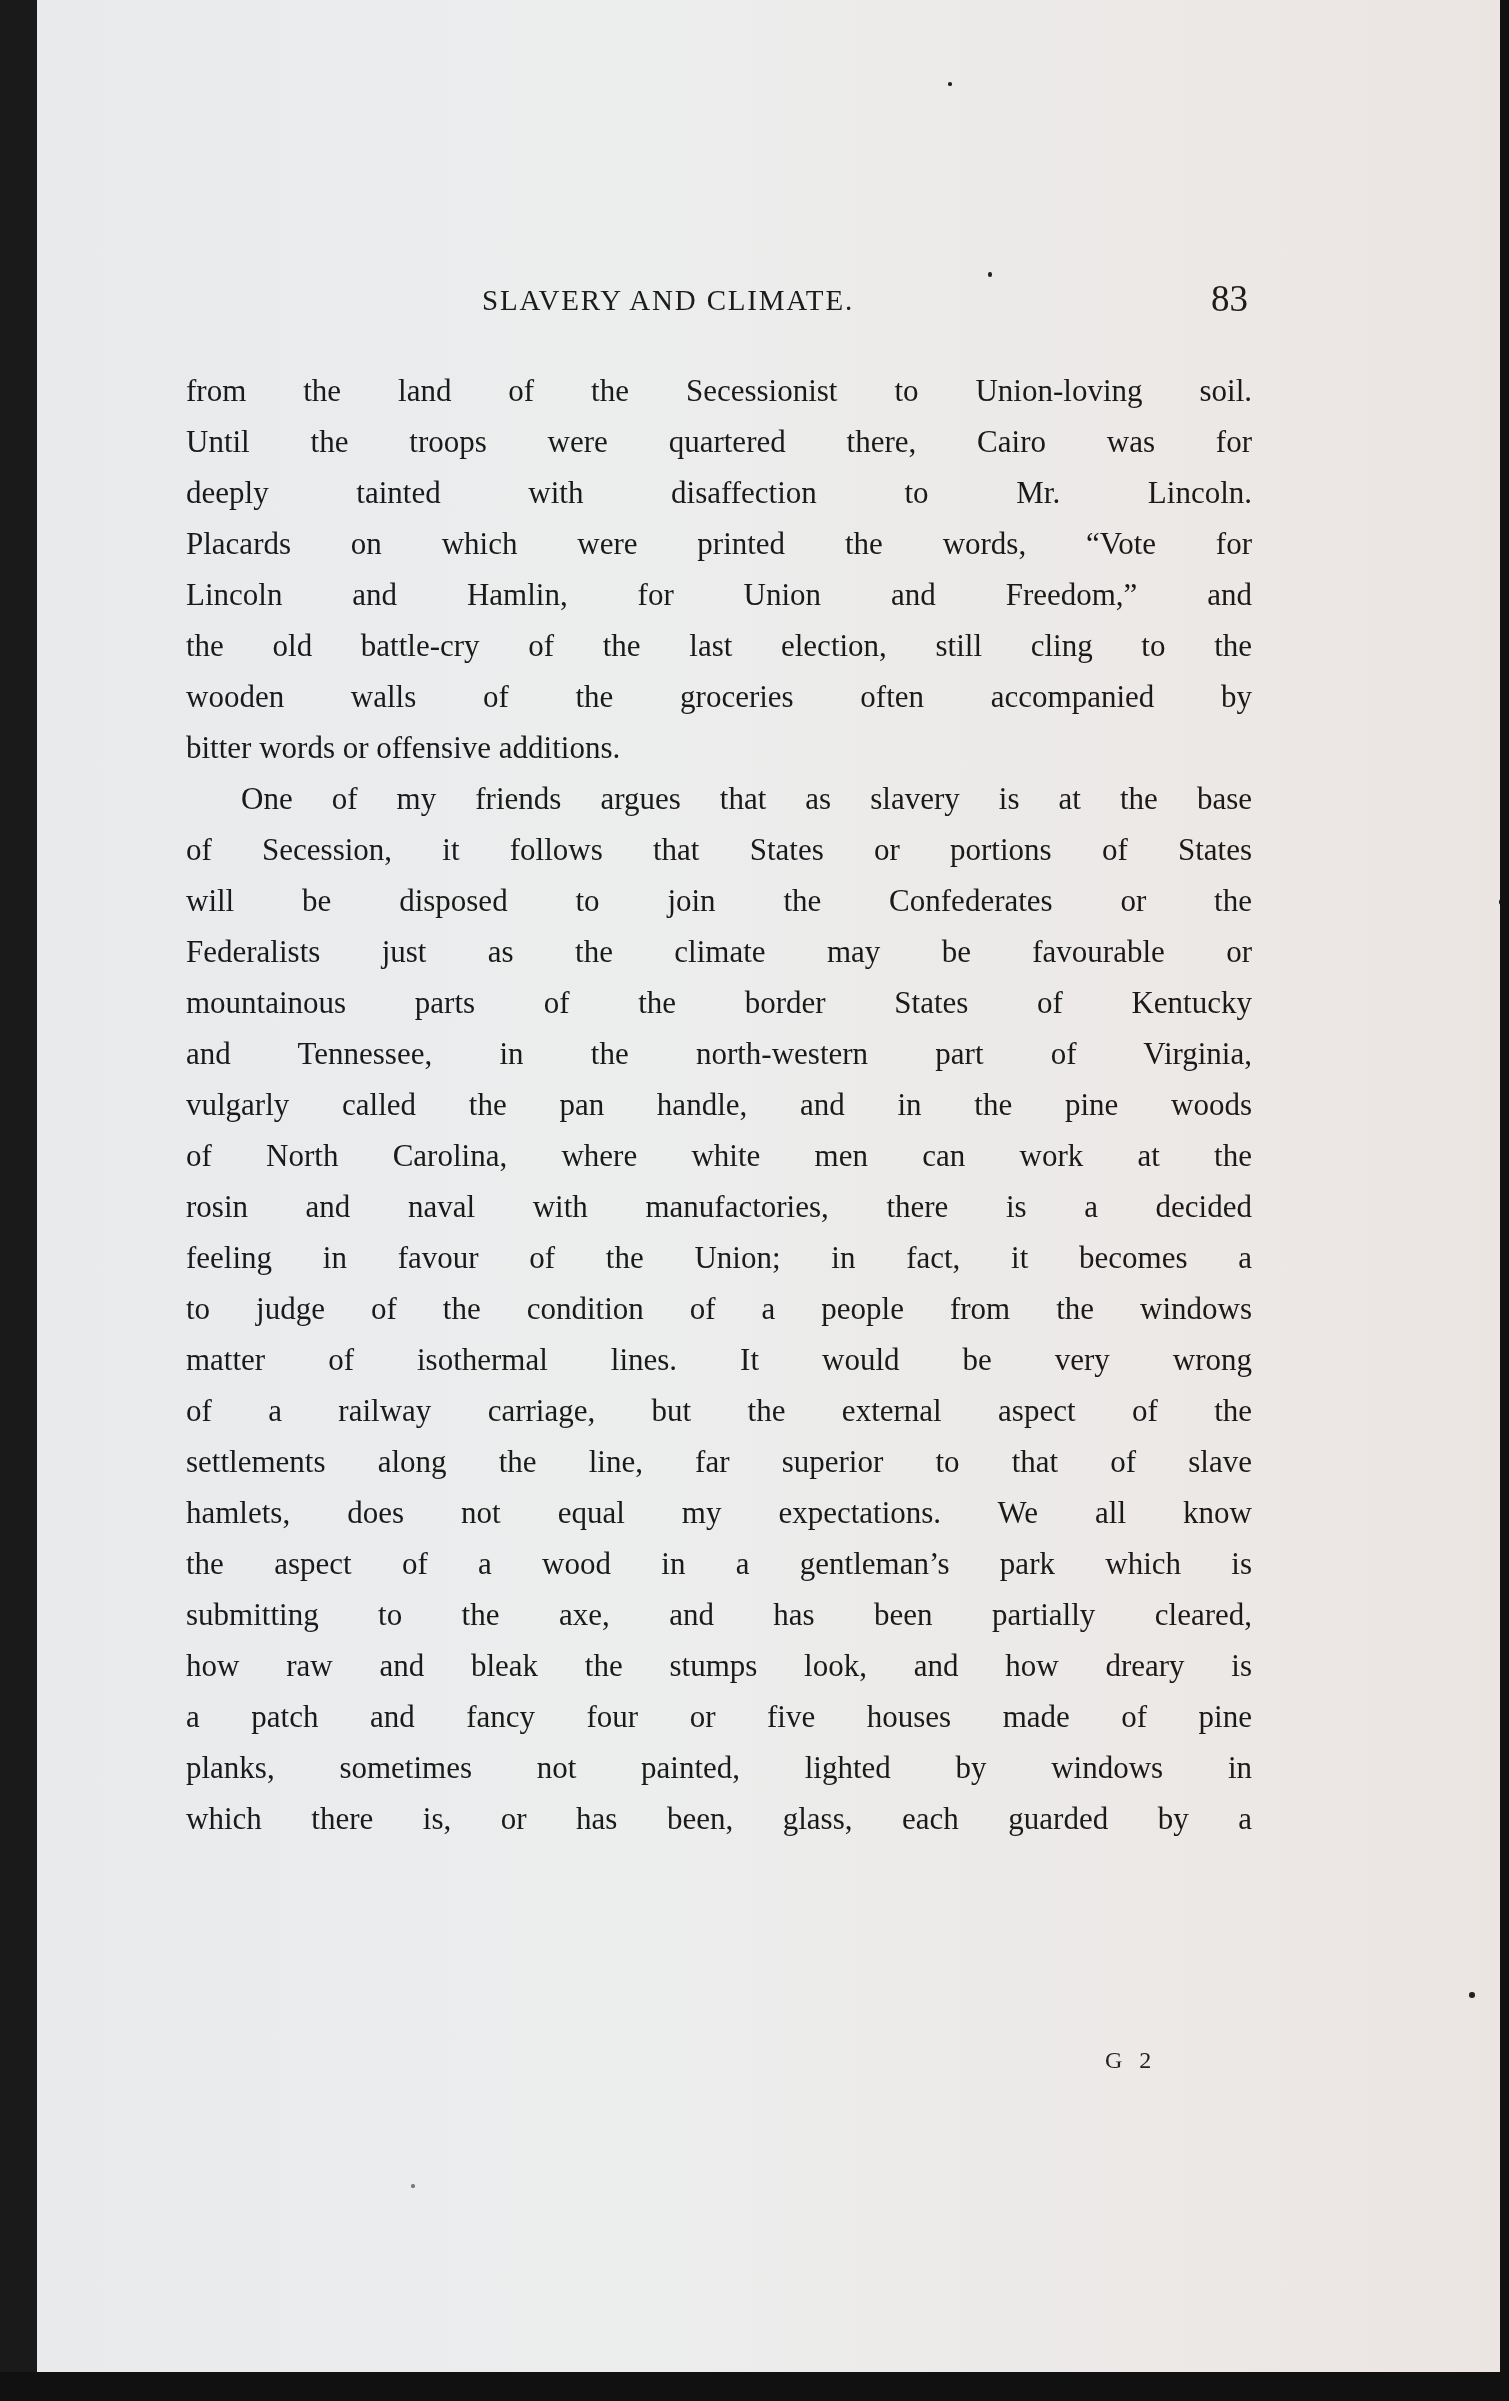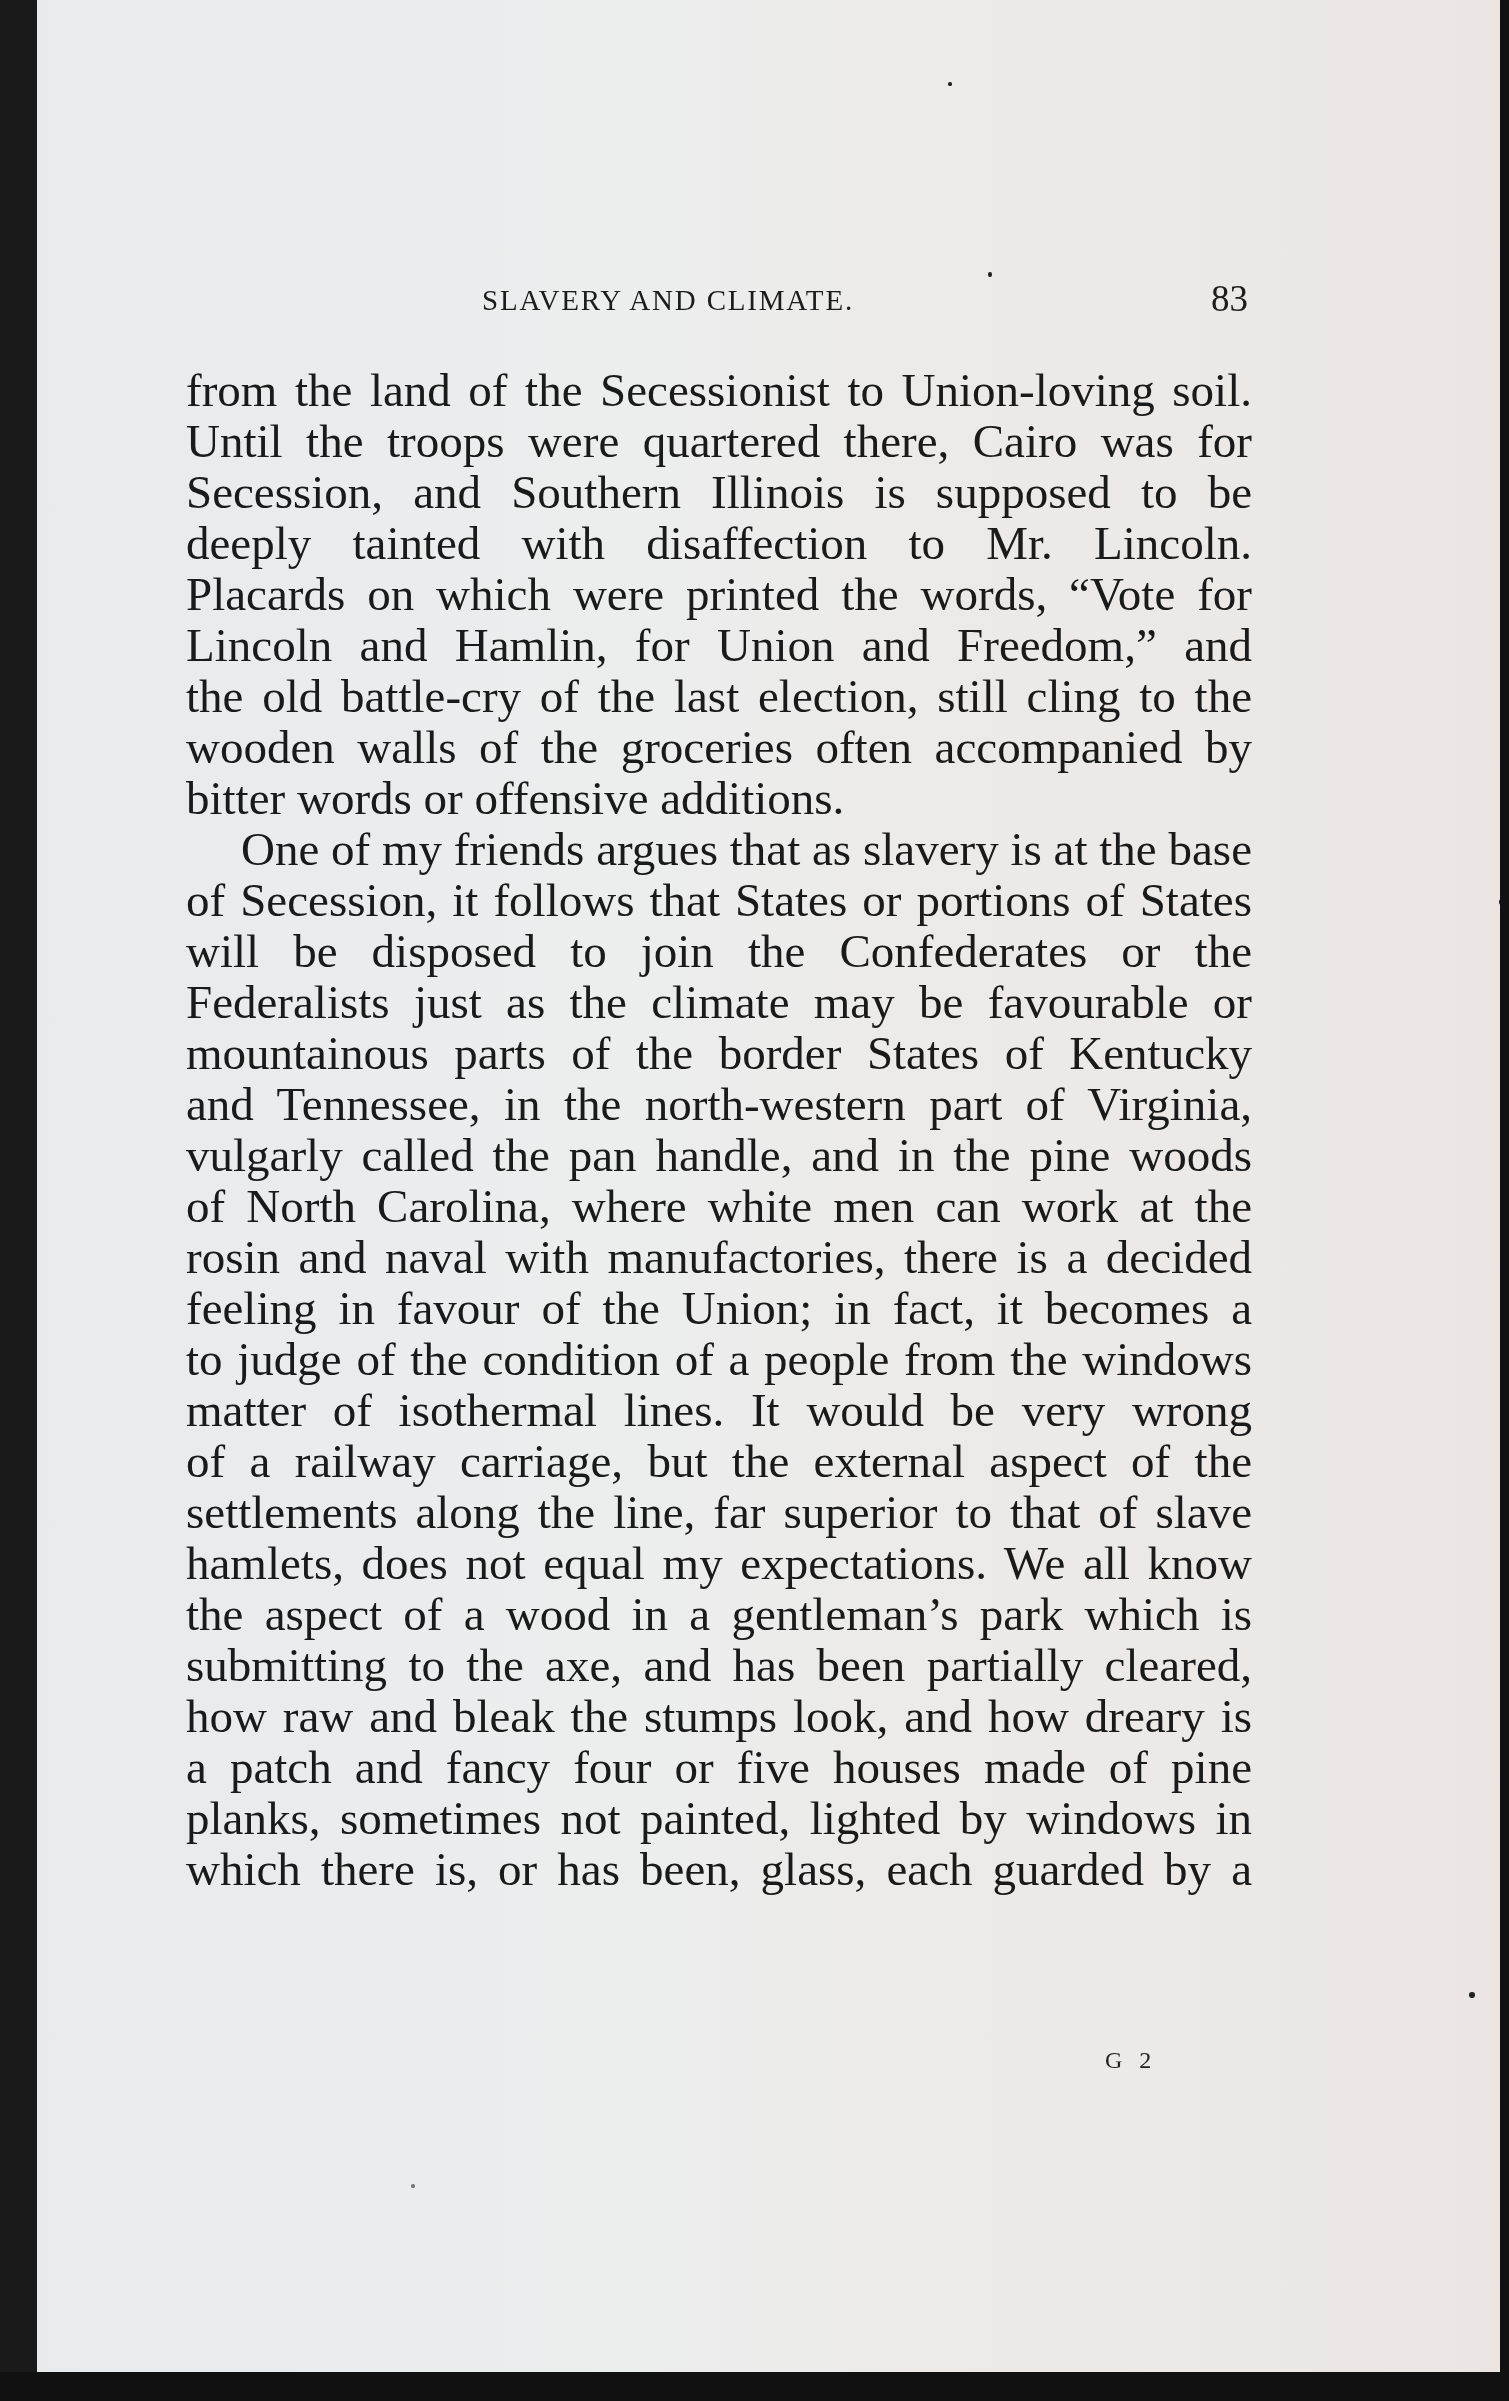--- a/index.html
+++ b/index.html
@@ -60,21 +60,21 @@
       right: 0;
       top: 1.8px;
       font-size: 37px;
     }
     .body-text {
       position: absolute;
       top: 365px;
       left: 149px;
       width: 1066px;
       font-family: "Liberation Serif", "DejaVu Serif", serif;
-      font-size: 47px;
+      font-size: 31px;
       line-height: 51px;
       color: #1a1a1a;
     }
     .line {
       display: block;
       white-space: nowrap;
       text-align: justify;
       text-align-last: justify;
       height: 51px;
     }
@@ -114,21 +114,20 @@
 
   <div class="running-head">
     <span class="running-title">SLAVERY AND CLIMATE.</span>
     <span class="page-number">83</span>
   </div>
 
   <div class="body-text">
     <div>
       <span class="line">from the land of the Secessionist to Union-loving soil.</span>
       <span class="line">Until the troops were quartered there, Cairo was for</span>
-      <span class="line">Secession, and Southern Illinois is supposed to be</span>
       <span class="line">deeply tainted with disaffection to Mr. Lincoln.</span>
       <span class="line">Placards on which were printed the words, “Vote for</span>
       <span class="line">Lincoln and Hamlin, for Union and Freedom,” and</span>
       <span class="line">the old battle-cry of the last election, still cling to the</span>
       <span class="line">wooden walls of the groceries often accompanied by</span>
       <span class="line last">bitter words or offensive additions.</span>
     </div>
     <div>
       <span class="line indent">One of my friends argues that as slavery is at the base</span>
       <span class="line">of Secession, it follows that States or portions of States</span>

